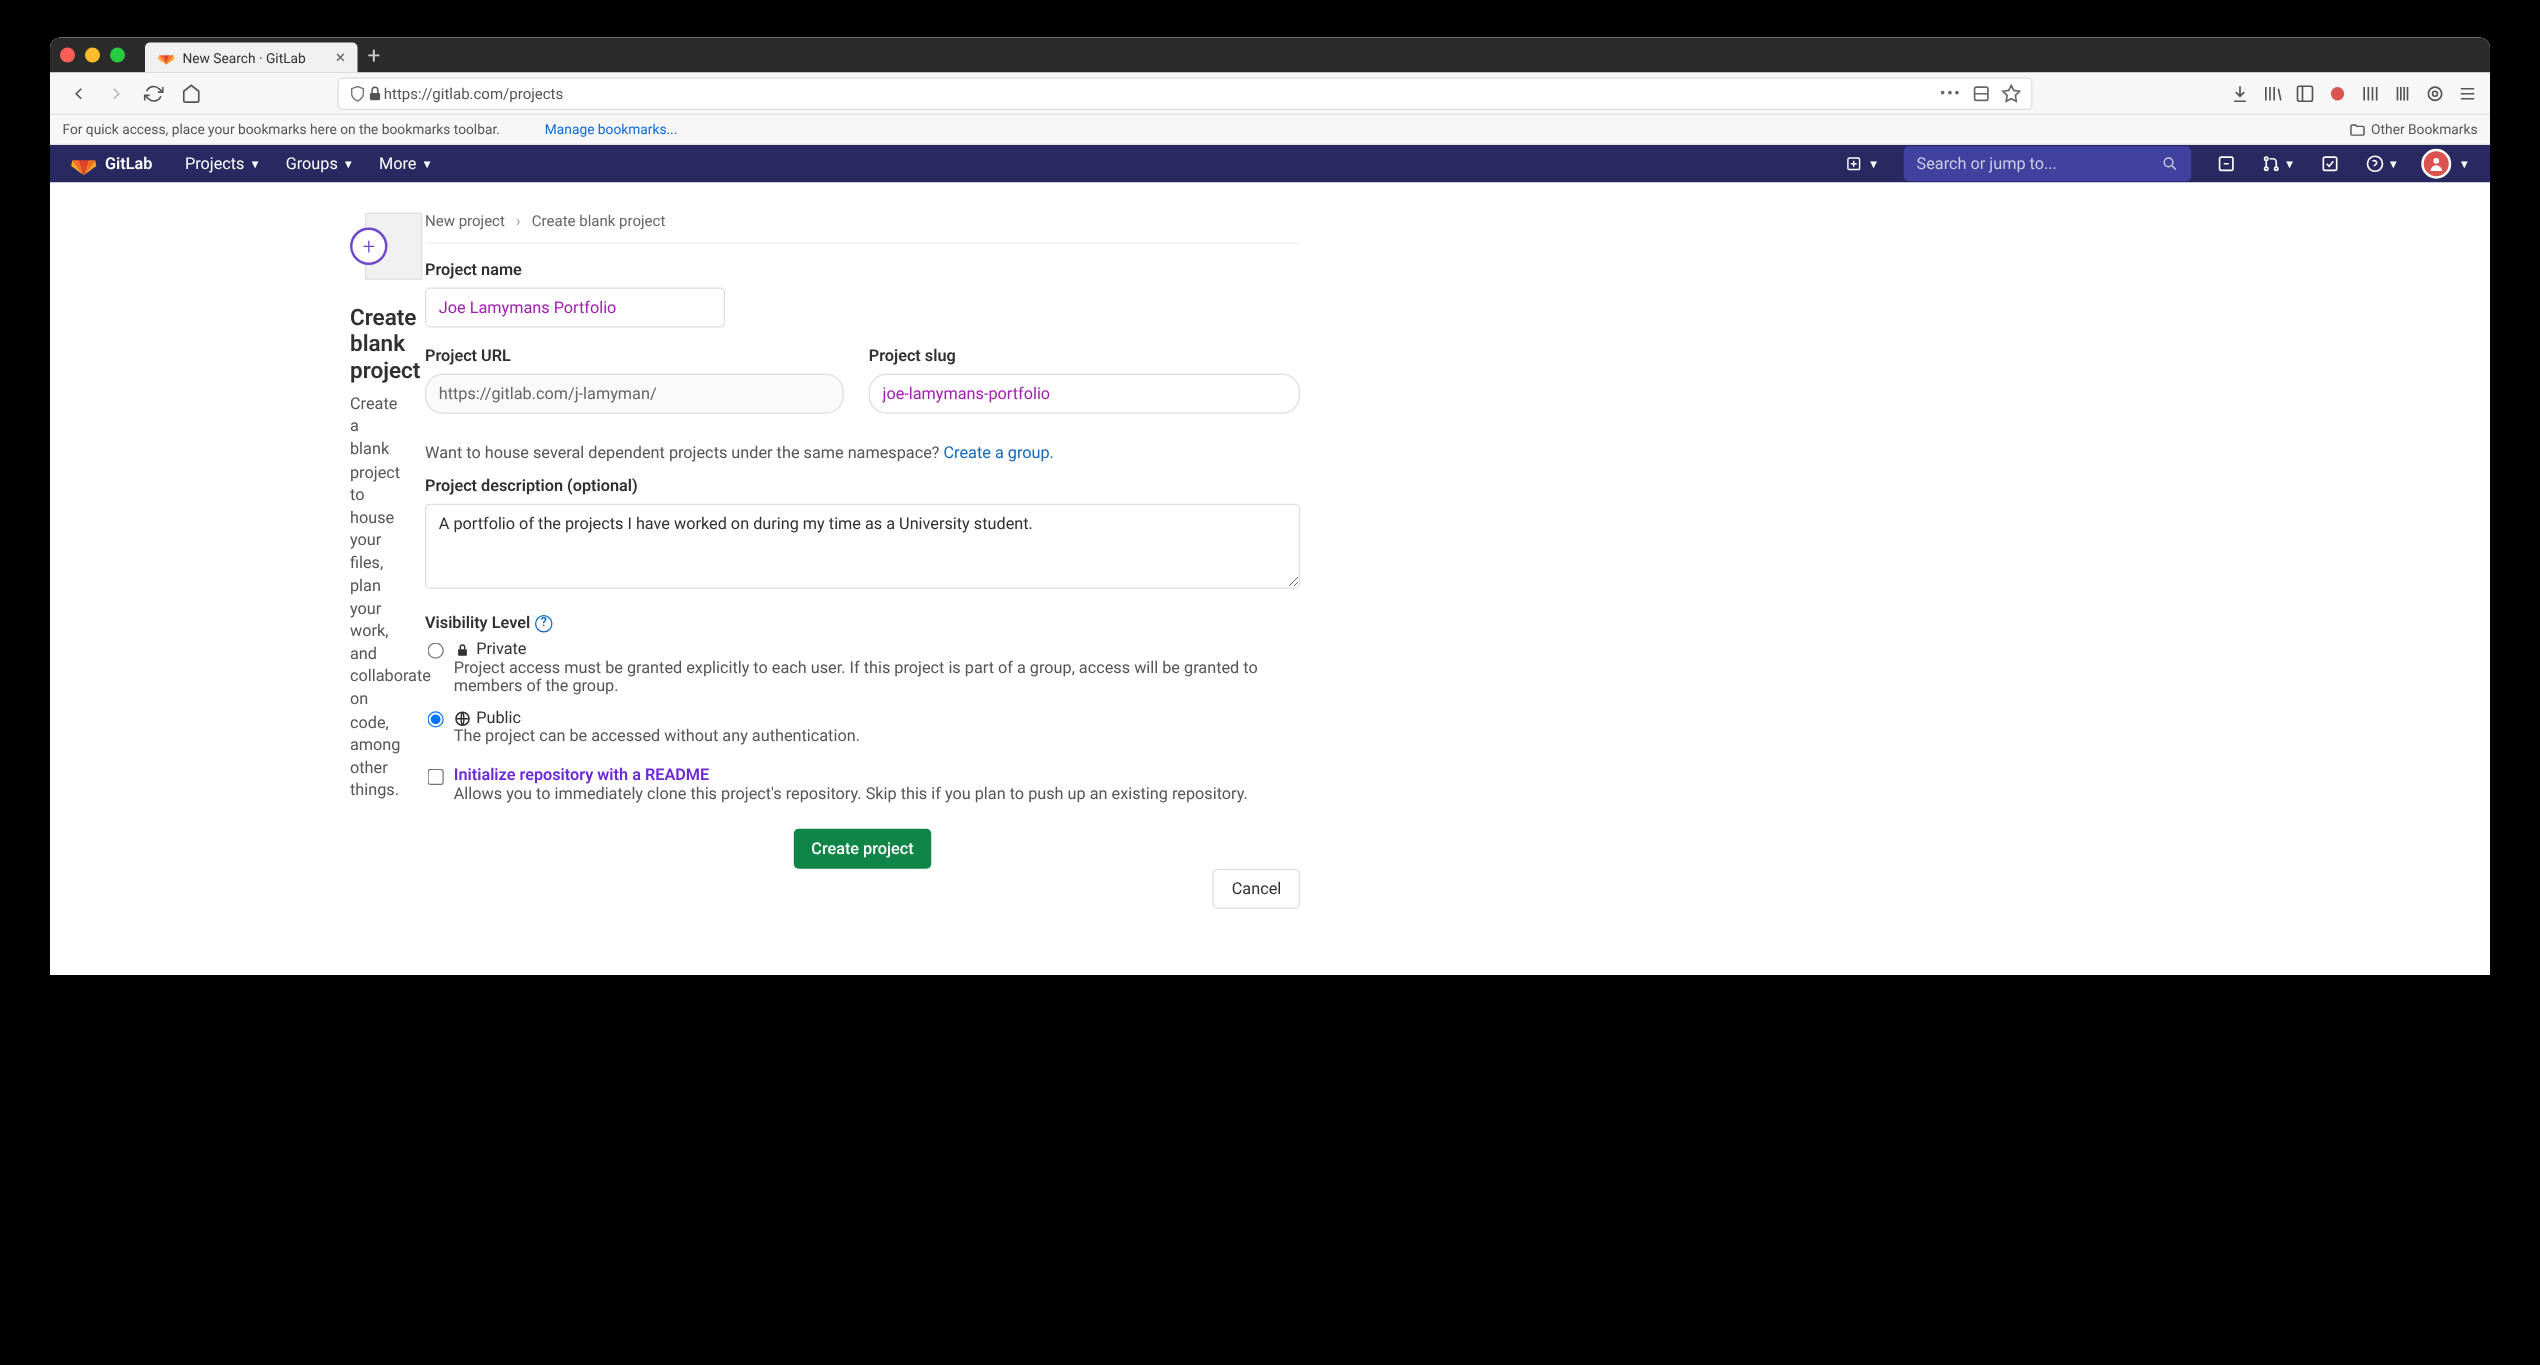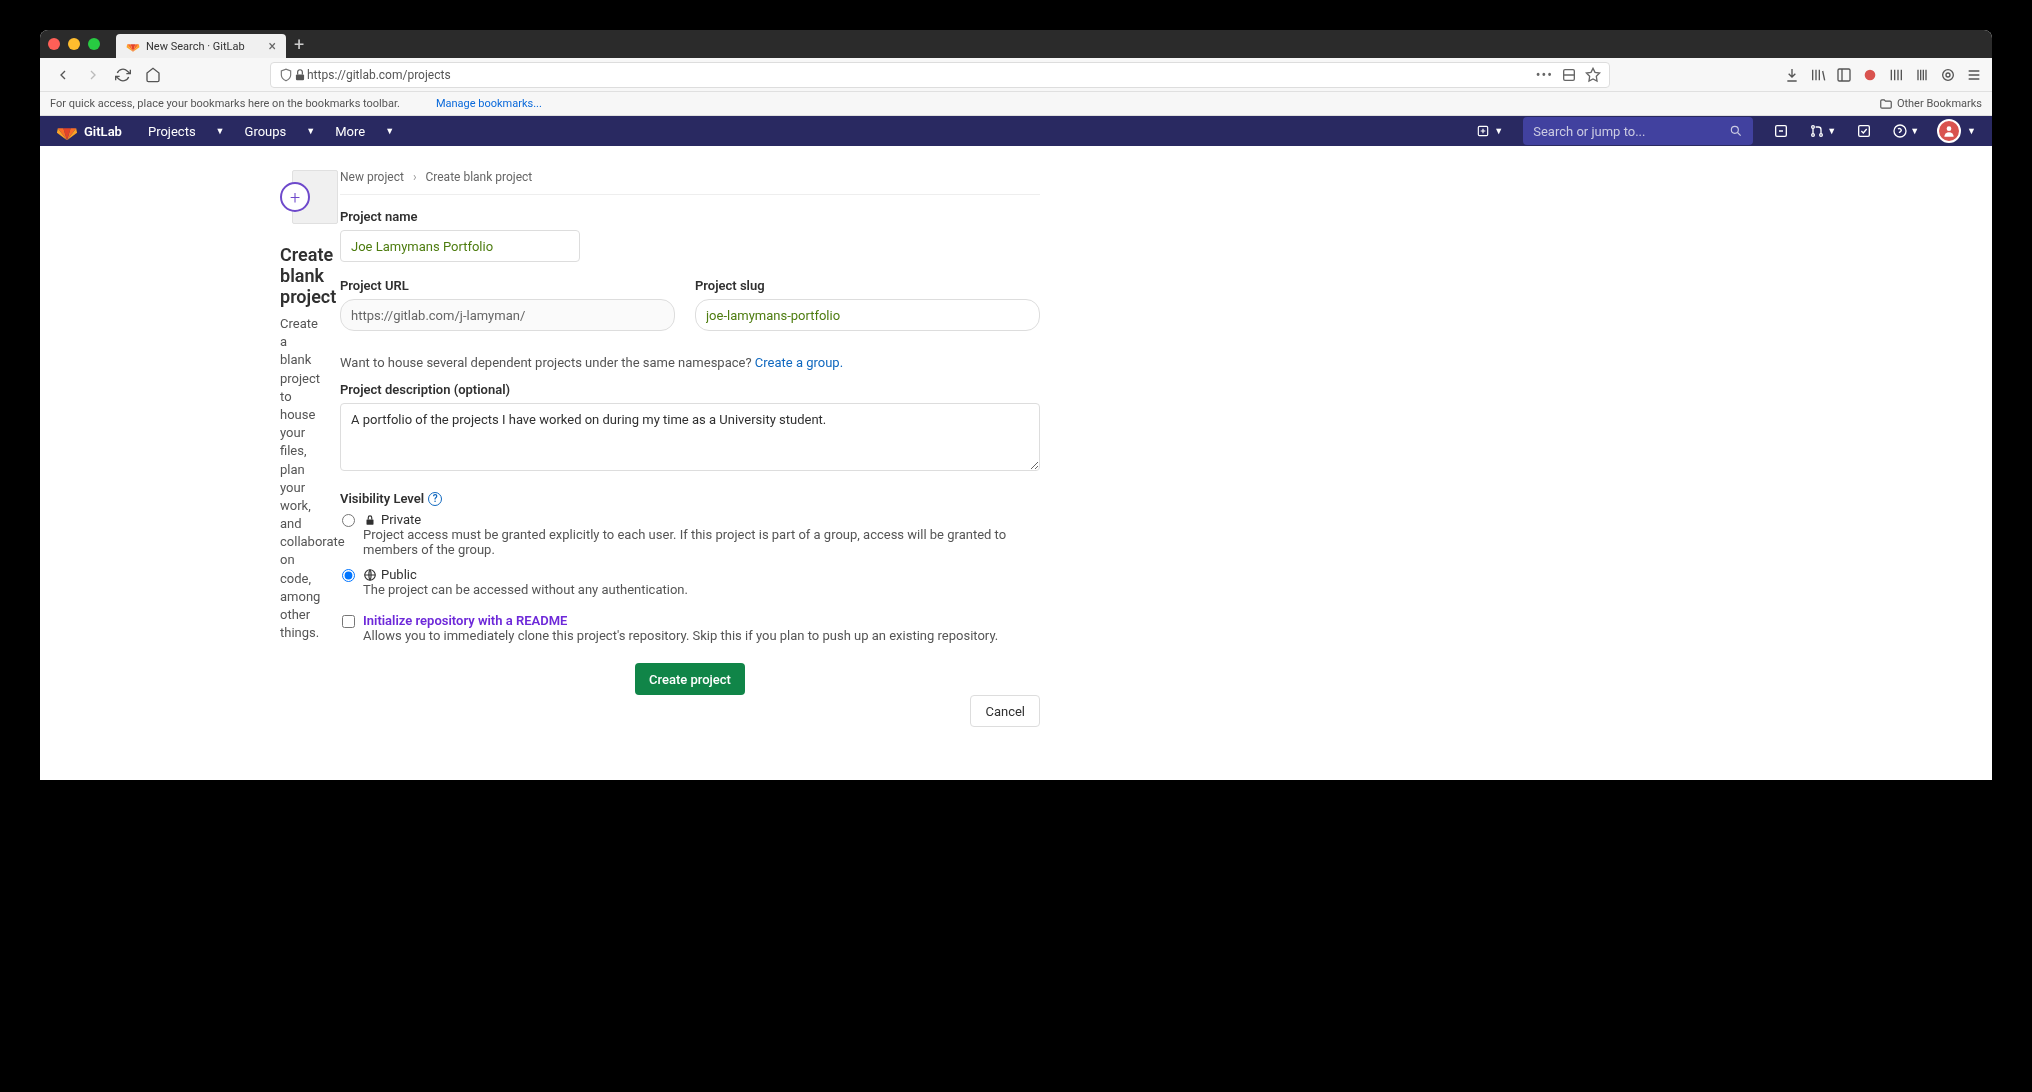--- a/index.html
+++ b/index.html
@@ -11,52 +11,52 @@
 .light.red { background:#ff5f57; }
 .light.yellow { background:#ffbd2e; }
 .light.green { background:#28ca42; }
 .tab { background:#f0f0f0; height:24px; padding:0 10px; display:flex; align-items:center; gap:6px; border-radius:4px 4px 0 0; font-size:11px; color:#333; min-width:170px; margin-top:4px; }
 .tab .favicon { width:14px; height:14px; }
 .tab .close { margin-left:auto; color:#666; cursor:pointer; font-size:14px; }
 .new-tab { color:#ccc; font-size:18px; margin-left:8px; cursor:pointer; }
 .url-bar { background:#f7f7f7; height:34px; display:flex; align-items:center; padding:0 10px; gap:4px; border-bottom:1px solid #e0e0e0; }
 .nav-btn { width:26px; height:26px; display:flex; align-items:center; justify-content:center; color:#555; cursor:pointer; border-radius:4px; }
 .nav-btn.disabled { color:#bbb; }
-.url-input { flex:1; height:26px; background:#fff; border:1px solid #ddd; border-radius:4px; margin:0 20px; display:flex; align-items:center; padding:0 8px; font-size:12px; color:#555; gap:0; }
+.url-input { flex:1; height:26px; background:#fff; border:1px solid #ddd; border-radius:4px; margin:0 4px; display:flex; align-items:center; padding:0 8px; font-size:12px; color:#555; gap:0; }
 .url-input .shield { color:#777; }
 .url-input .lock { color:#555; }
 .url-actions { margin-left:auto; display:flex; gap:2px; color:#666; align-items:center; }
 .toolbar-icons { display:flex; gap:10px; margin-left:150px; align-items:center; color:#555; }
 .bookmark-bar { background:#f7f7f7; height:24px; display:flex; align-items:center; padding:0 10px; font-size:11px; color:#555; border-bottom:1px solid #e0e0e0; }
 .bookmark-bar a { color:#0969da; text-decoration:none;margin-left:36px; }
 .bookmark-bar .other { margin-left:auto; display:flex; align-items:center; gap:4px; }
 .gitlab-nav { background:#292961; height:30px; display:flex; align-items:center; padding:0 16px; color:#fff; font-size:13px; }
 .gitlab-logo { display:flex; align-items:center; gap:6px; font-weight:600; margin-right:16px; }
 .gitlab-logo svg { width:22px; height:22px; }
-.nav-item { display:flex; align-items:center; gap:20px; padding:0 10px; cursor:pointer; }
+.nav-item { display:flex; align-items:center; gap:4px; padding:0 10px; cursor:pointer; }
 .nav-item .chev { font-size:9px; }
 .nav-right { margin-left:auto; display:flex; align-items:center; gap:4px; }
 .plus-dd { display:flex; align-items:center; gap:4px; padding:0 8px; cursor:pointer; }
 .search-box { background:#41419f; border-radius:4px; height:28px; width:230px; display:flex; align-items:center; padding:0 10px; color:#cbcbe2; font-size:13px; margin:0 8px; }
 .search-box .mag { margin-left:auto; }
 .nav-icon { padding:0 8px; cursor:pointer; color:#fff; display:flex; align-items:center; }
 .avatar { width:24px; height:24px; border-radius:50%; background:#d9534f; border:2px solid #fff; margin-left:6px; cursor:pointer; display:flex; align-items:center; justify-content:center; }
 .page-content { flex:1; background:#fff; padding:24px 40px; display:flex; gap:40px; overflow:auto; }
 .left-col { width:220px; flex-shrink:0; padding-left:200px; }
 .left-col .file-icon { width:58px; height:58px; margin-bottom:16px; position:relative; }
 .left-col .file-icon .sheet { width:46px; height:54px; background:#f0f0f0; position:absolute; right:0; top:0; border-radius:2px; border:1px solid #e0e0e0; }
 .left-col .file-icon .plus-circle { width:30px; height:30px; border-radius:50%; border:2px solid #6e49cb; background:#fff; position:absolute; left:0; top:12px; display:flex; align-items:center; justify-content:center; color:#6e49cb; font-size:18px; font-weight:300; }
 .left-col h2 { font-size:18px; font-weight:600; color:#303030; margin-bottom:8px; }
 .left-col p { font-size:13px; color:#555; line-height:1.4; }
 .right-col { flex:1; max-width:700px; }
 .breadcrumb { font-size:12px; color:#666; padding-bottom:10px; border-bottom:1px solid #eee; margin-bottom:14px; }
 .breadcrumb .sep { margin:0 6px; color:#999; }
 .form-group { margin-bottom:16px; }
 .form-label { font-size:13px; font-weight:600; color:#303030; display:block; margin-bottom:6px; }
-.form-input { width:240px; height:32px; border:1px solid #ddd; border-radius:4px; padding:0 10px; font-size:13px; color:#4d7c0f; }
+.form-input { width:240px; height:32px; border:1px solid #ddd; border-radius:4px; padding:0 10px; font-size:13px; color:#a21caf; }
 .form-input.ro { background:#fafafa; color:#666; width:335px; }
 .url-row { display:flex; gap:20px; }
 .url-row>div:first-child { flex:0 0 335px; }
 .url-row>div:last-child { flex:1; }
 .url-row .form-input:last-child { width:100%;border-radius:14px; }
 .helper-text { font-size:13px; color:#555; margin-top:8px; margin-bottom:12px; }
 .helper-text a { color:#1068bf; text-decoration:none; }
 .textarea { width:100%; height:68px; border:1px solid #ddd; border-radius:4px; padding:8px 10px; font-size:13px; color:#303030; resize:both; font-family:inherit; }
 .vis-label { display:flex; align-items:center; gap:4px; }
 .vis-help { width:14px; height:14px; border-radius:50%; border:1.5px solid #1068bf; color:#1068bf; font-size:10px; display:flex; align-items:center; justify-content:center; font-weight:600; }

